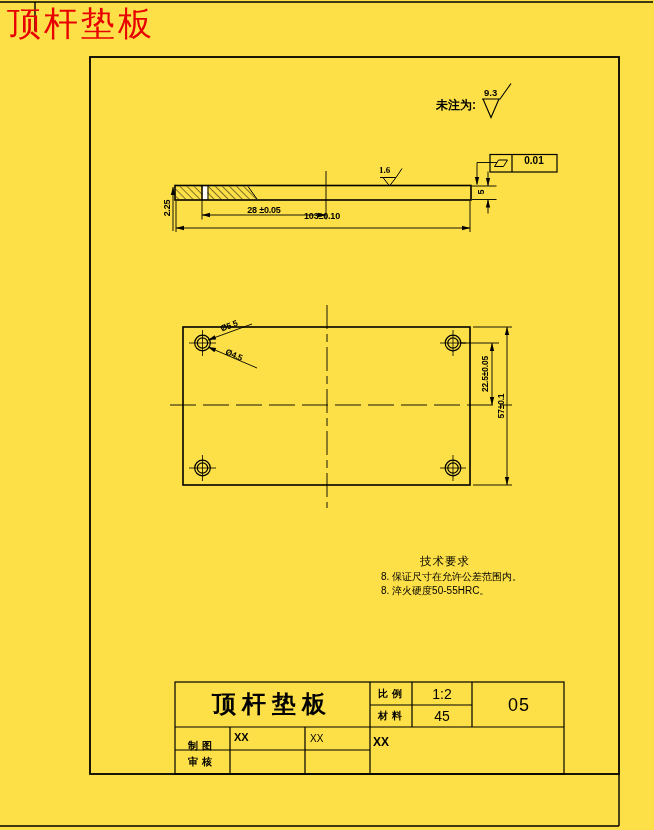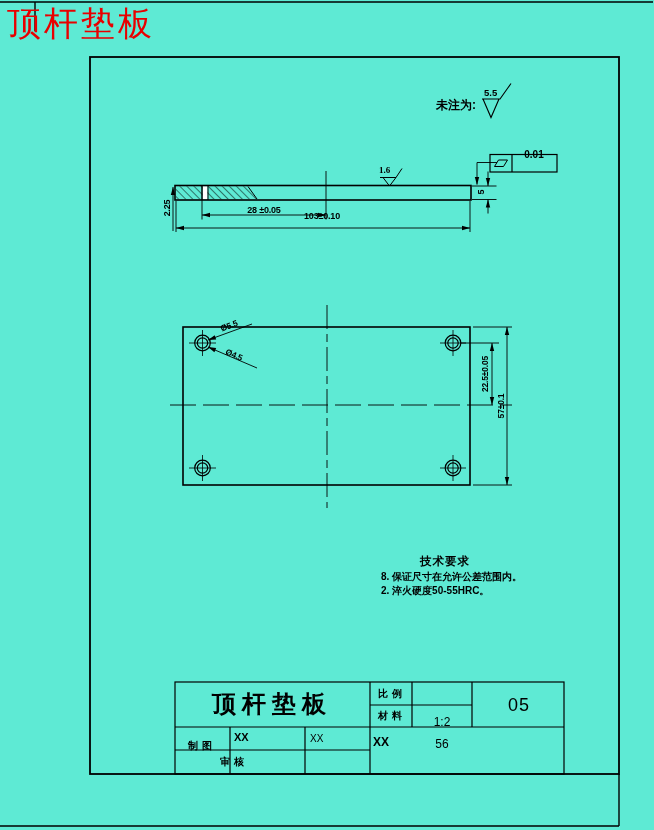--- a/index.html
+++ b/index.html
@@ -1,39 +1,39 @@
 <!DOCTYPE html>
 <html><head>
 <meta charset="utf-8">
 <style>
   html,body{margin:0;padding:0;background:#fff;}
-  #sheet{position:relative;width:654px;height:830px;background:#5eead4;overflow:hidden;
+  #sheet{position:relative;width:654px;height:830px;background:#fde047;overflow:hidden;
          font-family:"Liberation Sans",sans-serif;}
   #linework{position:absolute;left:0;top:0;}
   .t{position:absolute;color:#000;white-space:nowrap;line-height:1;
      font-family:"Liberation Sans",sans-serif;}
   .c{transform:translate(-50%,-50%);}
   .rot{transform:translate(-50%,-50%) rotate(-90deg);}
   .rU{transform:translate(-50%,-50%) rotate(-20deg);}
   .rL{transform:translate(-50%,-50%) rotate(23deg);}
   .dim{font-size:9px;font-weight:700;letter-spacing:-0.2px;}
   .dimS{font-size:8.5px;font-weight:700;letter-spacing:-0.2px;}
   #red-title{left:7px;top:7px;font-size:34px;letter-spacing:3px;color:#e80000;
              font-family:"Liberation Serif",serif;}
   #rough-label{left:436px;top:99px;font-size:12px;font-weight:700;}
   #rough-val{left:484px;top:88px;font-size:9.5px;font-weight:700;}
   #sr16{left:379px;top:166px;font-size:9px;font-weight:700;font-family:Liberation Serif, serif;}
-  #tol-val{left:534px;top:155px;font-size:10px;font-weight:700;}
-  .tr{font-weight:700;text-align:right;}
+  #tol-val{left:534px;top:161px;font-size:10px;font-weight:700;}
+  .tr{font-weight:400;text-align:right;}
   #tr-title{left:420px;top:556px;font-size:11.5px;letter-spacing:1px;}
   #tr-1{left:381px;top:572px;font-size:10px;}
   #tr-2{left:381px;top:586px;font-size:10px;}
   #tb-name{left:272px;top:704px;font-size:24px;font-weight:700;letter-spacing:6px;}
   .tb-label{font-size:10px;font-weight:700;letter-spacing:4px;}
-  .tb-val{font-size:12px;margin-top:28px;}
+  .tb-val{font-size:14px;}
   #tb-no{left:519px;top:705px;font-size:18px;letter-spacing:1px;}
   #tb-xx1{left:234px;top:732px;font-size:11px;font-weight:700;}
   #tb-xx2{left:310px;top:734px;font-size:10px;}
   #tb-xx3{left:373px;top:736px;font-size:12px;font-weight:700;}
 </style>
 </head>
 <body>
 
 <div id="sheet">
 
@@ -128,45 +128,45 @@
     <g stroke="#000" stroke-width="1.2" fill="none">
       <rect x="175" y="682" width="389" height="92"></rect>
       <path d="M370,682 V774 M412,682 V727 M472,682 V727 M370,705 H472
                M175,727 H564 M230,727 V774 M305,727 V774 M175,750 H370"></path>
     </g>
   </svg>
 
   <span class="t" id="red-title">顶杆垫板</span>
 
   <span class="t" id="rough-label">未注为:</span>
-  <span class="t" id="rough-val">5.5</span>
+  <span class="t" id="rough-val">9.3</span>
 
   <span class="t" id="sr16">1.6</span>
   <span class="t c" id="tol-val">0.01</span>
 
   <span class="t c dim" style="left:264px;top:210px;">28 ±0.05</span>
   <span class="t c dim" style="left:322px;top:216px;">103±0.10</span>
   <span class="t rot dim" style="left:167px;top:208px;">2.25</span>
   <span class="t rot dim" style="left:481px;top:192px;">5</span>
 
   <span class="t rU dimS" style="left:229px;top:326px;">Ø5.5</span>
   <span class="t rL dimS" style="left:234px;top:355px;">Ø4.5</span>
   <span class="t rot dimS" style="left:485px;top:374px;">22.5±0.05</span>
   <span class="t rot dimS" style="left:501px;top:406px;">57±0.1</span>
 
   <span class="t tr" id="tr-title">技术要求</span>
   <span class="t tr" id="tr-1">8. 保证尺寸在允许公差范围内。</span>
-  <span class="t tr" id="tr-2">2. 淬火硬度50-55HRC。</span>
+  <span class="t tr" id="tr-2">8. 淬火硬度50-55HRC。</span>
 
   <span class="t c" id="tb-name">顶杆垫板</span>
   <span class="t c tb-label" style="left:392px;top:694px;">比例</span>
   <span class="t c tb-val" style="left:442px;top:694px;">1:2</span>
   <span class="t c tb-label" style="left:392px;top:716px;">材料</span>
-  <span class="t c tb-val" style="left:442px;top:716px;">56</span>
+  <span class="t c tb-val" style="left:442px;top:716px;">45</span>
   <span class="t c" id="tb-no">05</span>
   <span class="t c tb-label" style="left:202px;top:746px;">制图</span>
   <span class="t" id="tb-xx1">XX</span>
   <span class="t" id="tb-xx2">XX</span>
-  <span class="t c tb-label" style="left:202px;top:762px;margin-left:32px;">审核</span>
+  <span class="t c tb-label" style="left:202px;top:762px;">审核</span>
   <span class="t c tb-val" style="left:265px;top:762px;"></span>
   <span class="t" id="tb-xx3">XX</span>
 
 </div>
 
 </body></html>

